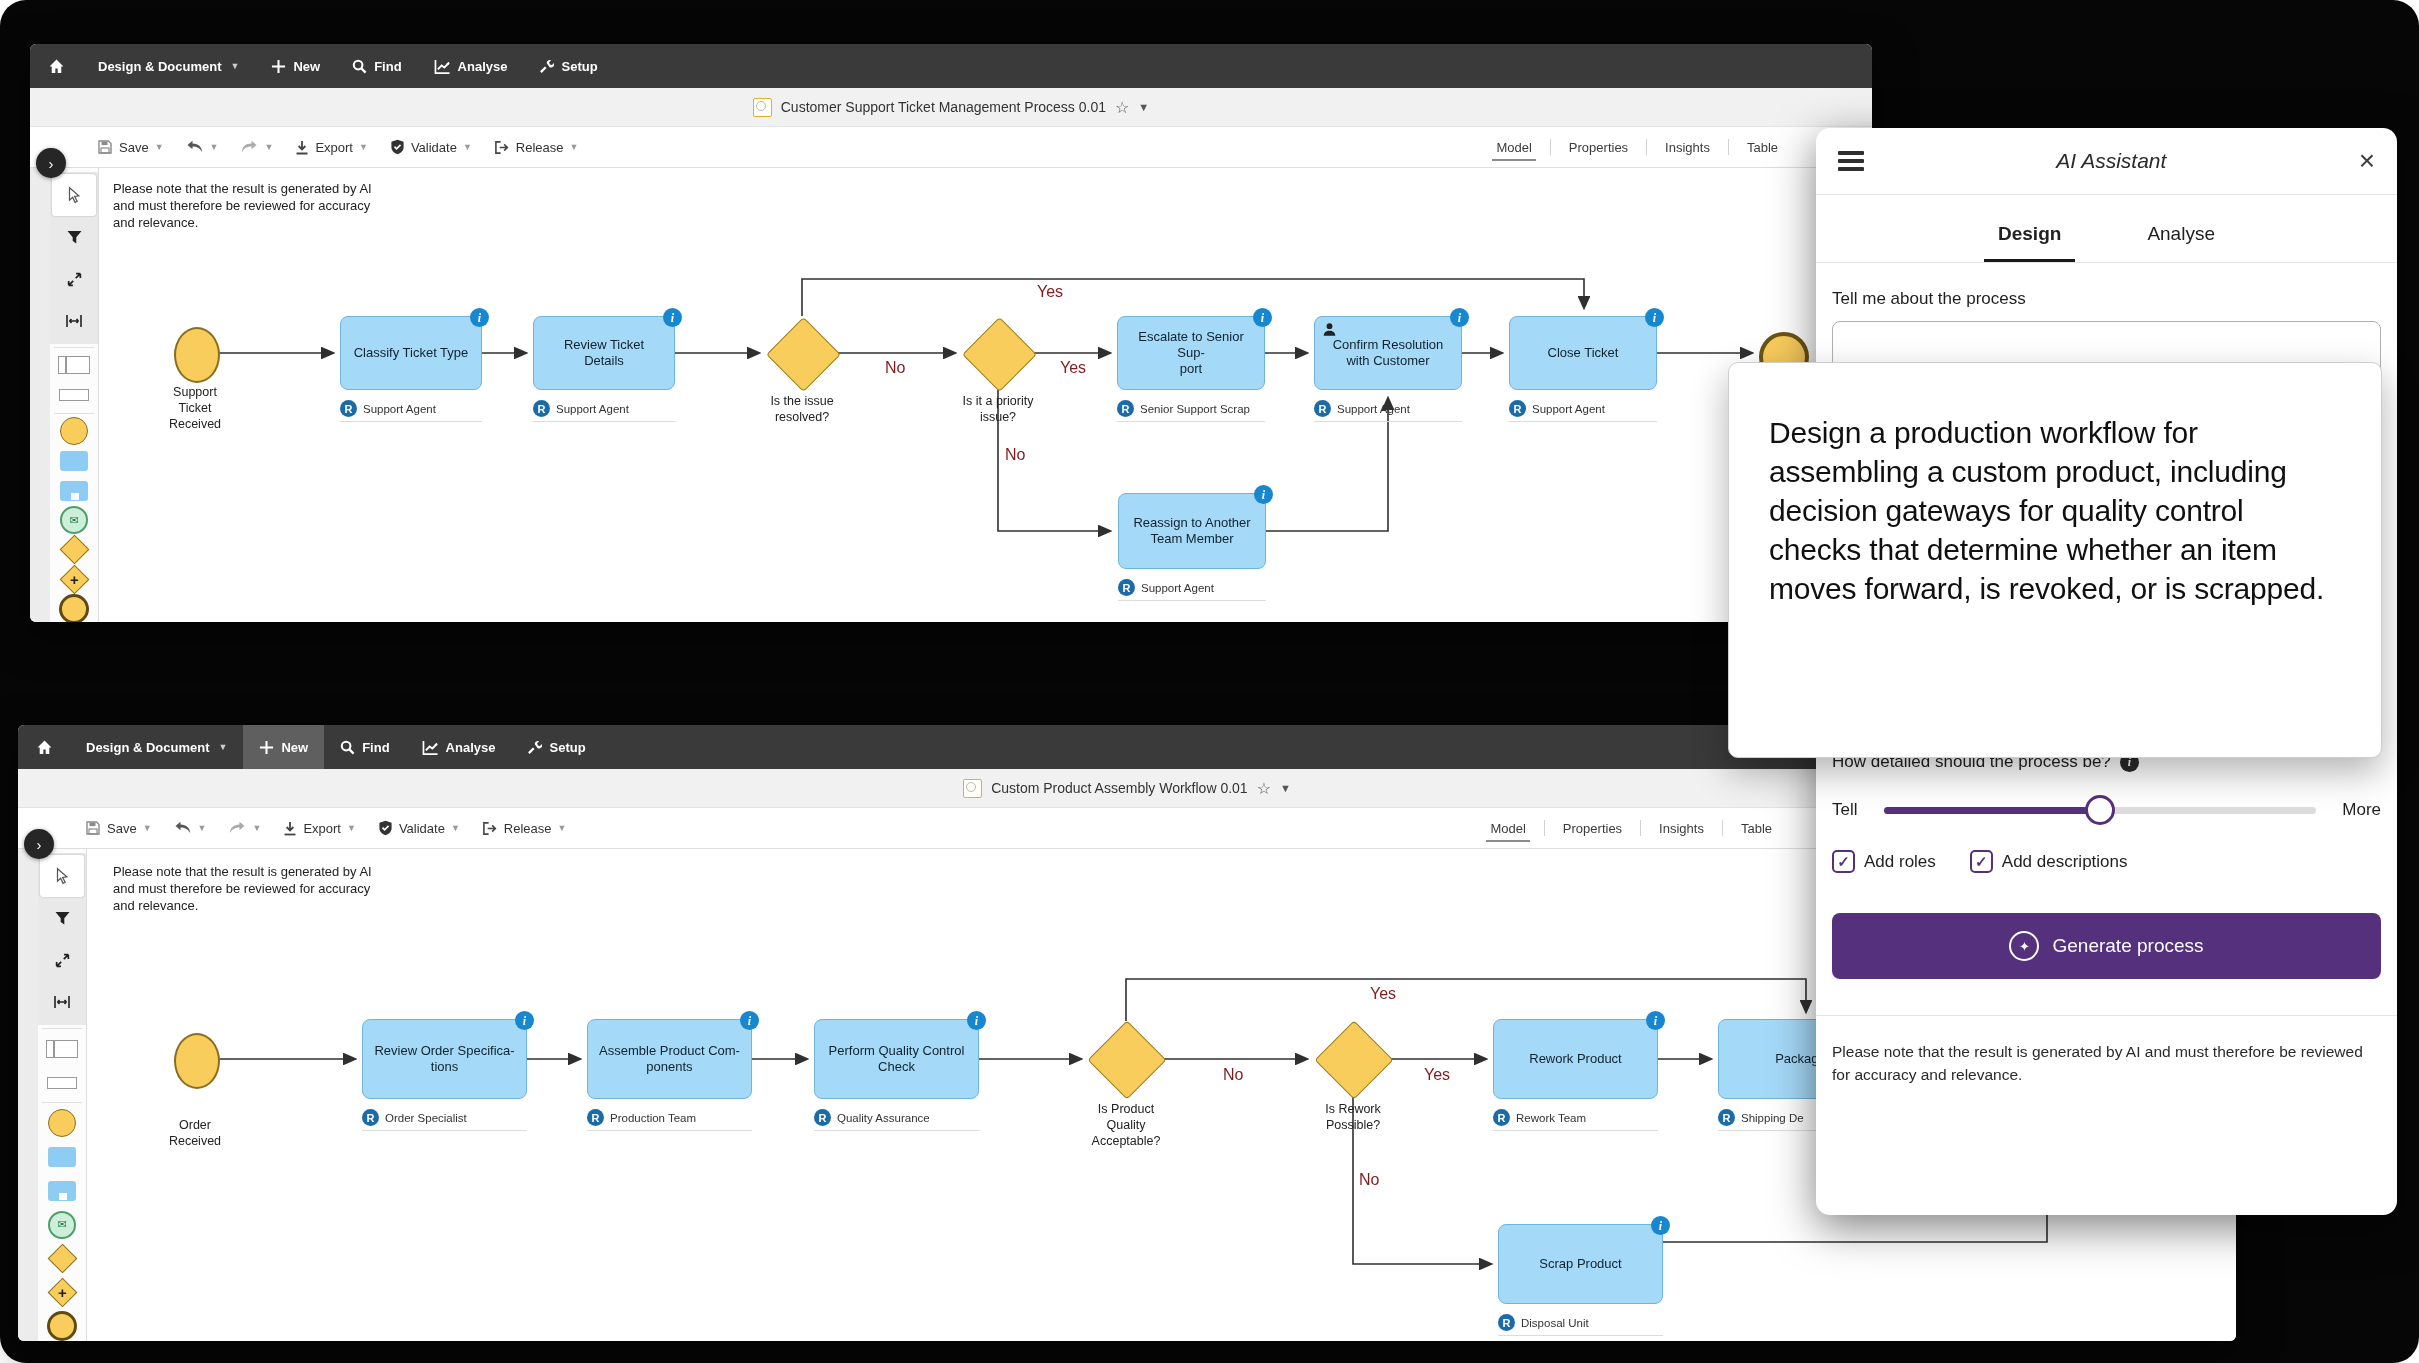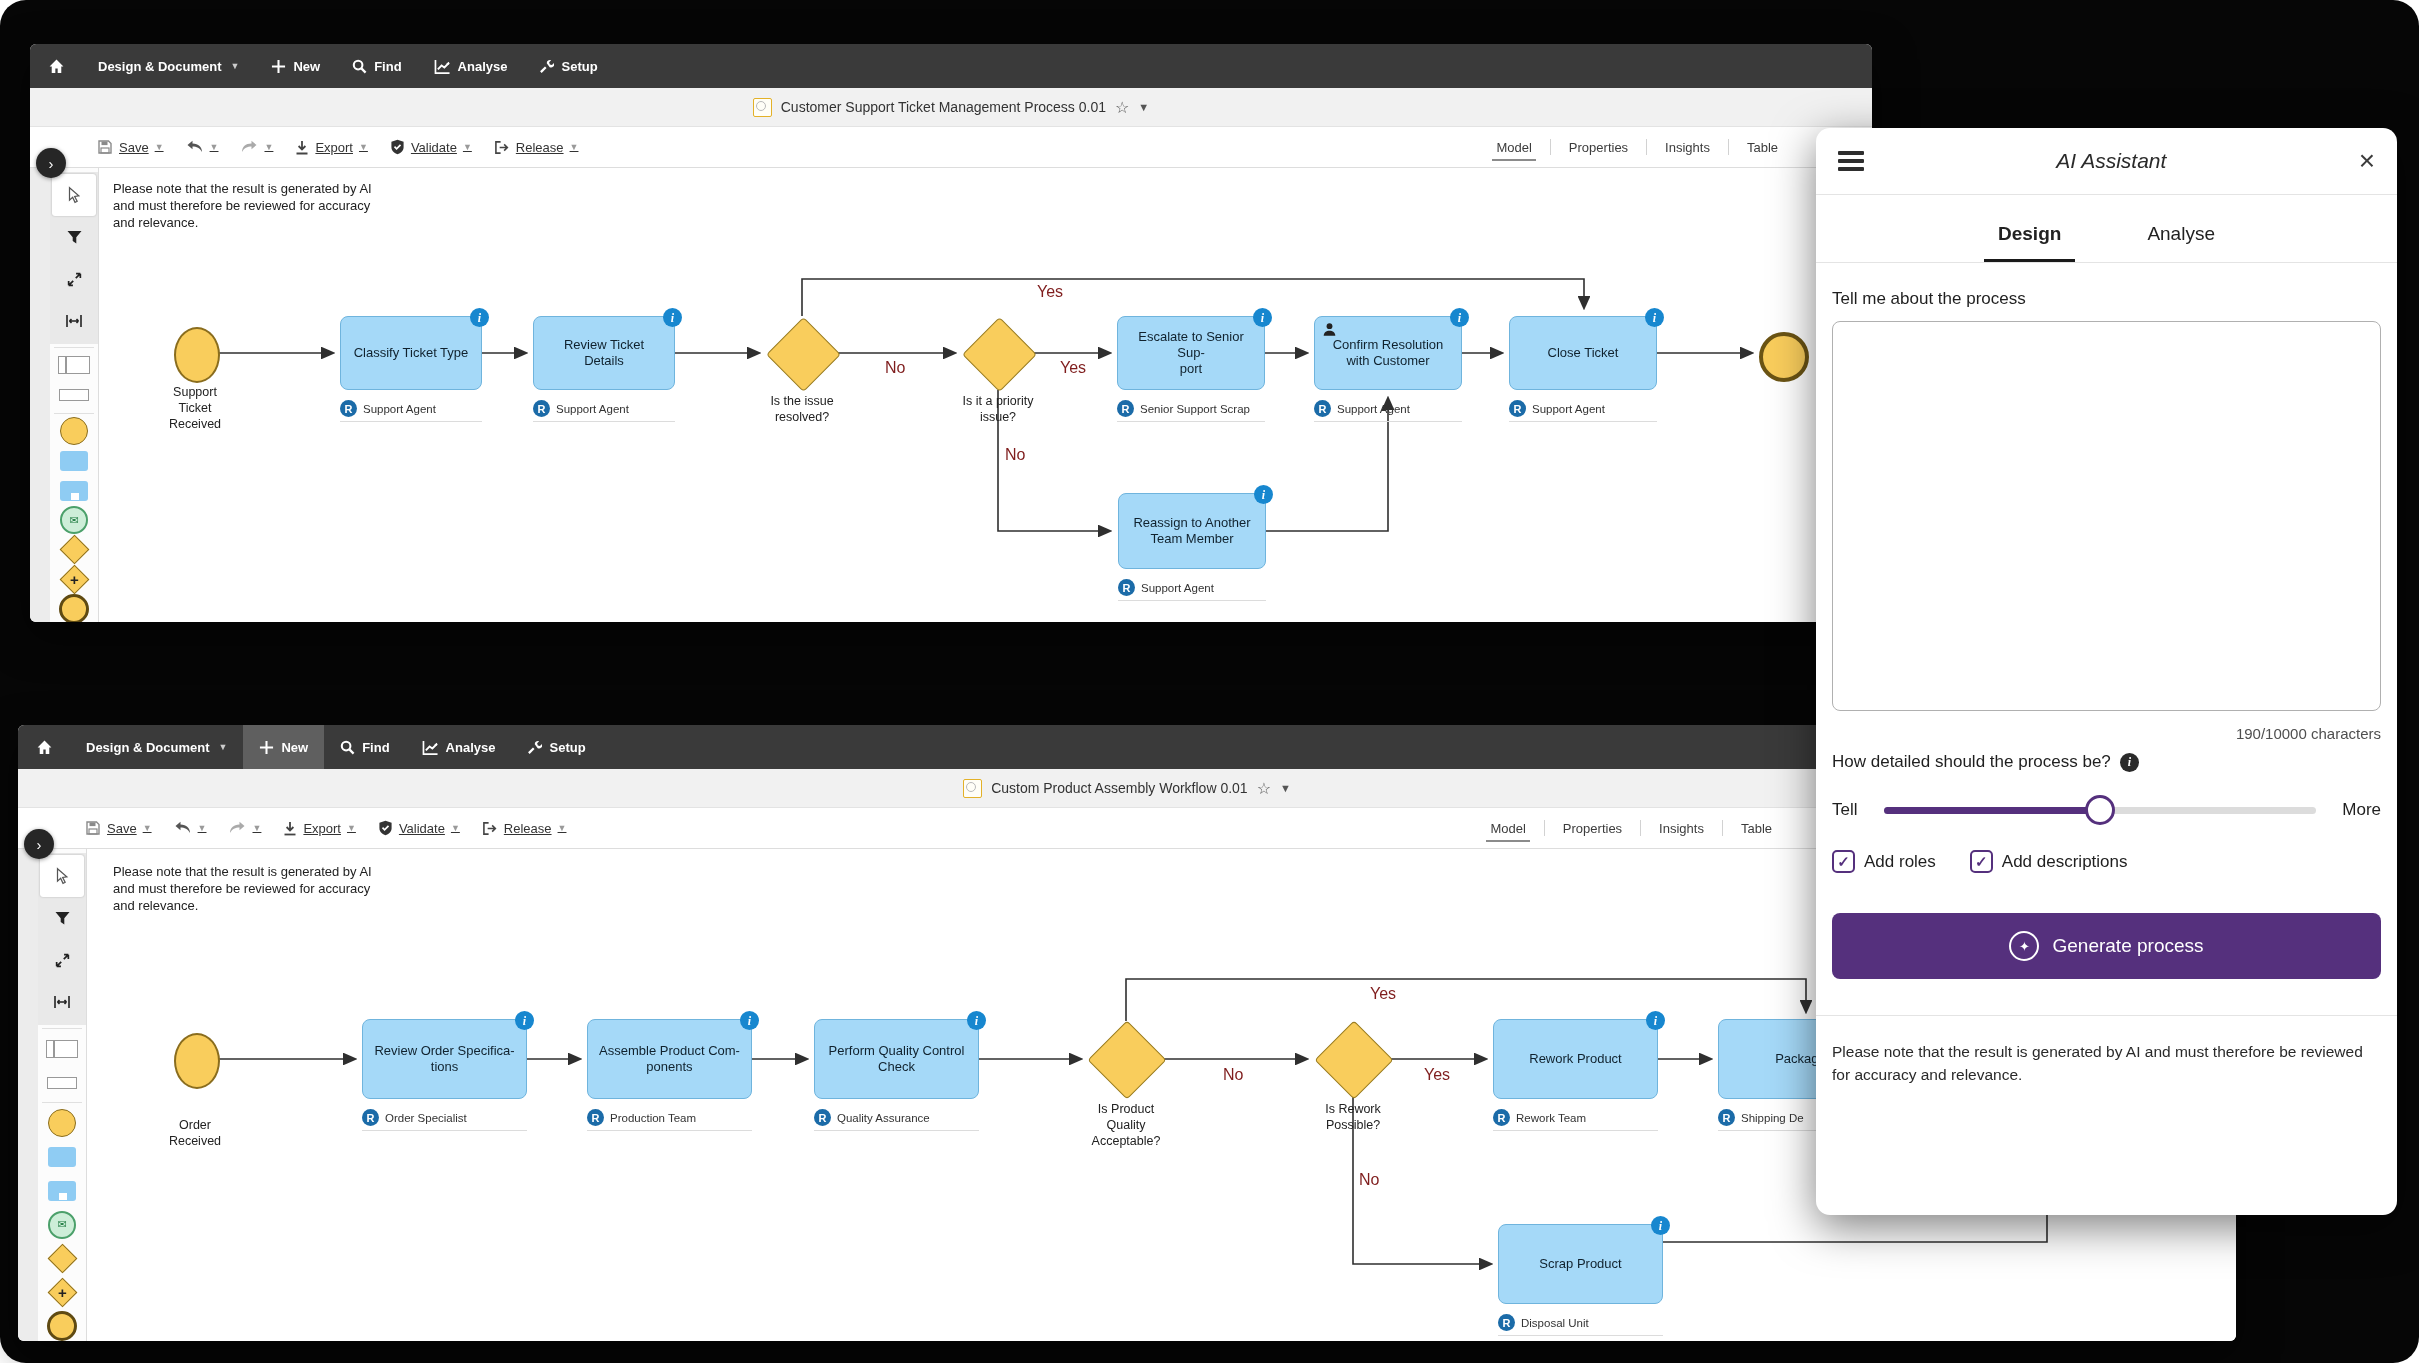--- a/index.html
+++ b/index.html
@@ -12,21 +12,21 @@
   .navbar{height:44px;background:#3a3a3a;display:flex;align-items:stretch;color:#fff;font-size:13px;}
   .nav-home{width:52px;display:flex;align-items:center;justify-content:center;}
   .nav-item{display:flex;align-items:center;gap:7px;padding:0 16px;cursor:pointer;font-weight:bold;}
   .nav-item.hl{background:#5f5f5f;}
   .nav-caret{font-size:9px;color:#ccc;margin-left:2px;}
   .titlebar{height:38px;background:#f1f1f1;display:flex;align-items:center;justify-content:center;gap:9px;color:#333;font-size:14px;border-bottom:1px solid #e3e3e3;}
   .doc-ico{width:17px;height:17px;border:1.5px solid #e3b128;border-radius:2px;background:#fffef7;position:relative;}
   .doc-ico::after{content:"";position:absolute;left:2px;top:2px;width:8px;height:8px;border:1.5px solid #b9b9b9;border-radius:50%;}
   .star{color:#555;font-size:16px;}
   .tb-caret{font-size:11px;color:#555;}
-  .toolbar{height:40px;background:#fff;display:flex;align-items:center;font-size:13px;color:#333;border-bottom:1px solid #ddd;position:relative;padding-left:58px;gap:4px;text-decoration:underline;}
+  .toolbar{height:40px;background:#fff;display:flex;align-items:center;font-size:13px;color:#333;border-bottom:1px solid #ddd;position:relative;padding-left:58px;gap:4px;}
   .tool{display:flex;align-items:center;gap:6px;padding:0 9px;height:100%;cursor:pointer;}
   .tool .cv{font-size:9px;color:#9a9a9a;}
   .tool.dis{color:#b5b5b5;}
   .view-tabs{position:absolute;top:0;height:100%;display:flex;align-items:center;font-size:13px;color:#3c3c3c;}
   .vtab{padding:0 18px;height:100%;display:flex;align-items:center;position:relative;cursor:pointer;}
   .vtab.active::after{content:"";position:absolute;left:14px;right:14px;bottom:6px;height:2px;background:#8b8b8b;}
   .vsep{width:1px;height:16px;background:#d2d2d2;}
   .toggle-knob{position:absolute;left:6px;top:104px;width:30px;height:30px;border-radius:50%;background:#262626;color:#fff;display:flex;align-items:center;justify-content:center;font-size:15px;z-index:30;box-shadow:0 1px 4px rgba(0,0,0,.4);}
   .canvas{display:flex;height:100%;}
   .gutter{width:20px;background:#ececec;}
@@ -640,13 +640,16 @@
       </div>
       <button class="gen-btn">
         <span class="spark">✦</span>
         <span>Generate process</span>
       </button>
       <div class="ai-divider"></div>
       <div class="ai-note">Please note that the result is generated by AI and must therefore be reviewed for accuracy and relevance.</div>
     </div>
   </div>
 
+  <div class="callout">
+    <div class="callout-text">Design a production workflow for assembling a custom product, including decision gateways for quality control checks that determine whether an item moves forward, is revoked, or is scrapped.</div>
+  </div>
 </div>
 
 </body></html>

